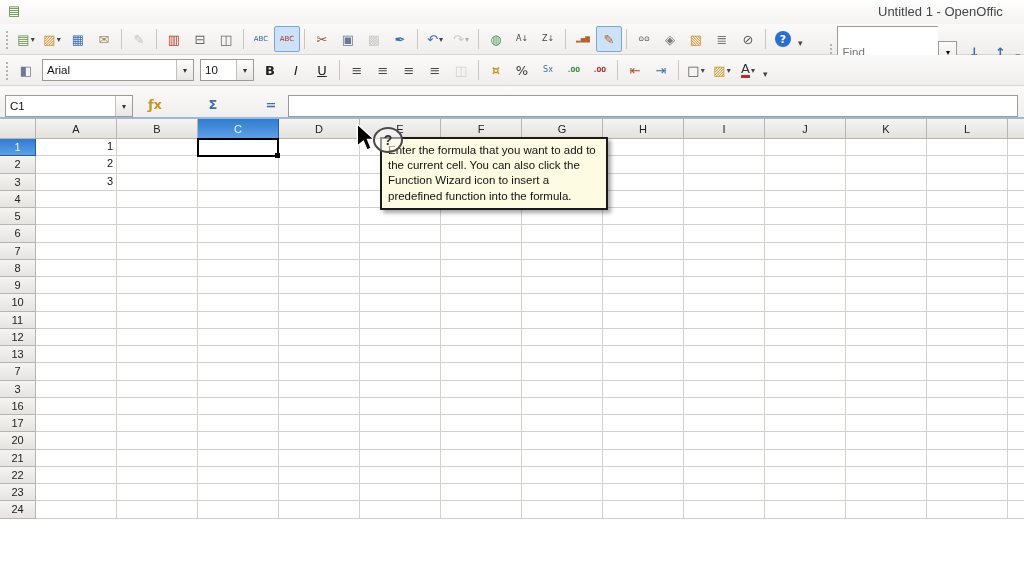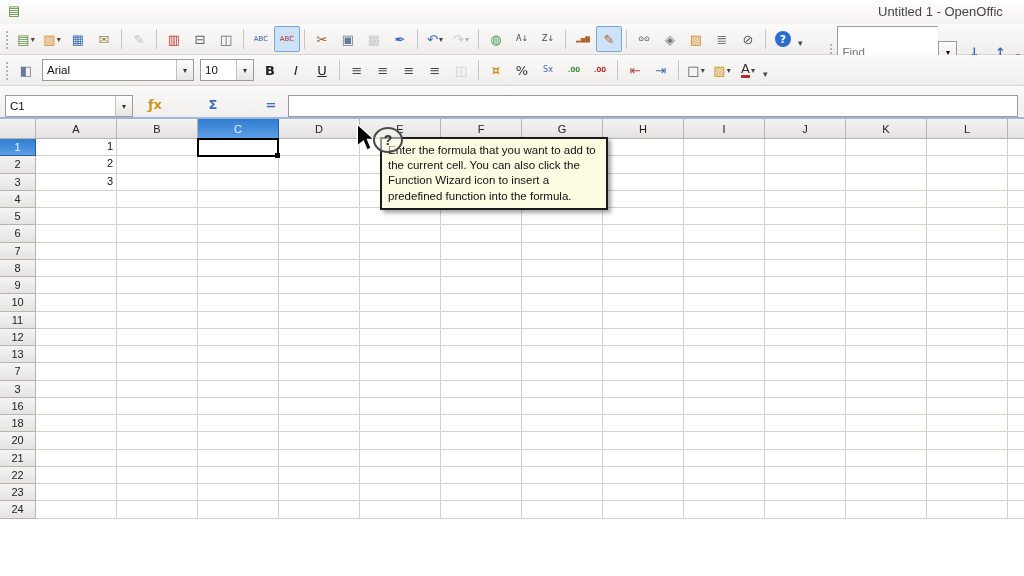--- a/index.html
+++ b/index.html
@@ -563,21 +563,21 @@
           <div class="cell"></div>
           <div class="cell"></div>
           <div class="cell"></div>
           <div class="cell"></div>
           <div class="cell"></div>
           <div class="cell"></div>
           <div class="cell"></div>
           <div class="filler-c"></div>
         </div>
         <div class="grid-row">
-          <div class="row-h">18</div>
+          <div class="row-h">17</div>
           <div class="cell"></div>
           <div class="cell"></div>
           <div class="cell"></div>
           <div class="cell"></div>
           <div class="cell"></div>
           <div class="cell"></div>
           <div class="cell"></div>
           <div class="cell"></div>
           <div class="cell"></div>
           <div class="cell"></div>

